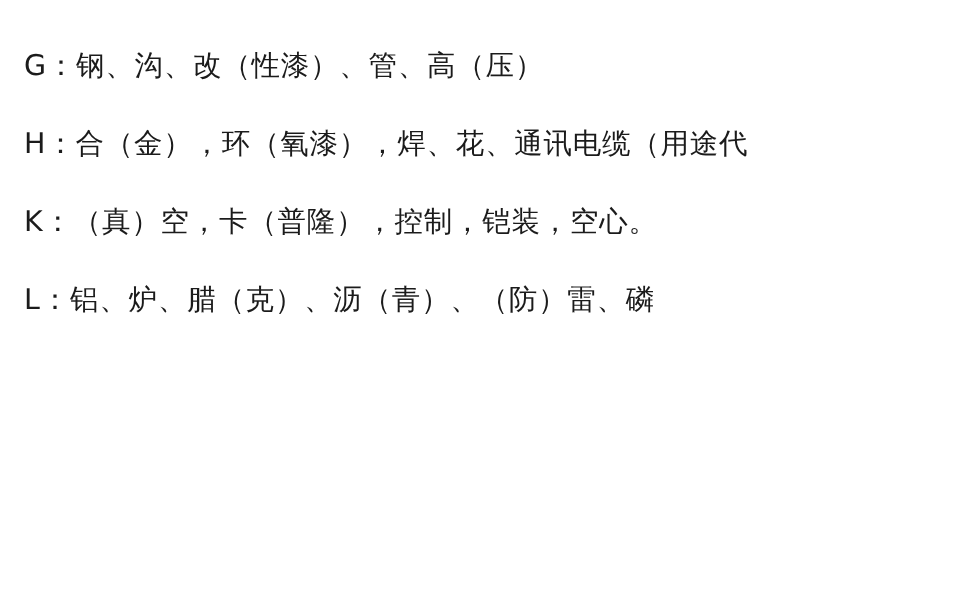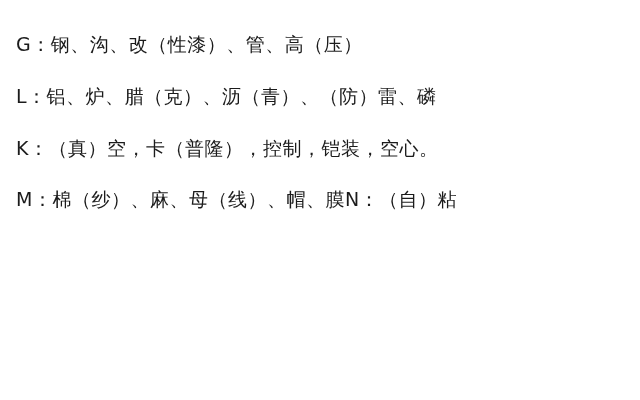--- a/index.html
+++ b/index.html
@@ -32,16 +32,16 @@
   }
   .line.tight {
     line-height: 50px;
   }
 </style>
 </head>
 <body>
 
 <div id="page">
   <div class="line">G：钢、沟、改（性漆）、管、高（压）</div>
+  <div class="line">H：合（金），环（氧漆），焊、花、通讯电缆（用途代</div>
+  <div class="line">K：（真）空，卡（普隆），控制，铠装，空心。</div>
   <div class="line">L：铝、炉、腊（克）、沥（青）、（防）雷、磷</div>
-  <div class="line">K：（真）空，卡（普隆），控制，铠装，空心。</div>
-  <div class="line tight">M：棉（纱）、麻、母（线）、帽、膜N：（自）粘</div>
 </div>
 
 </body></html>

